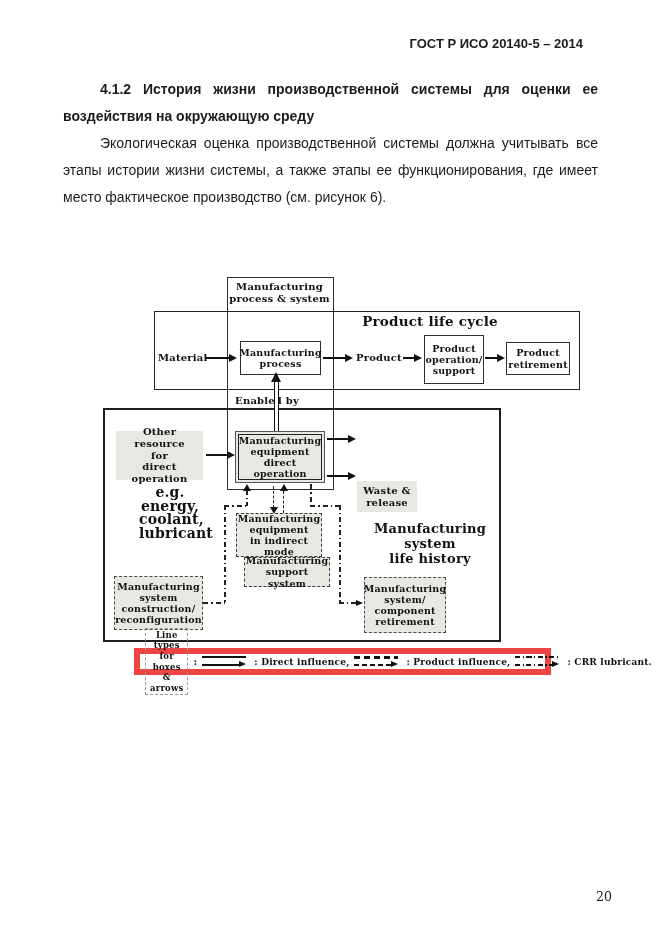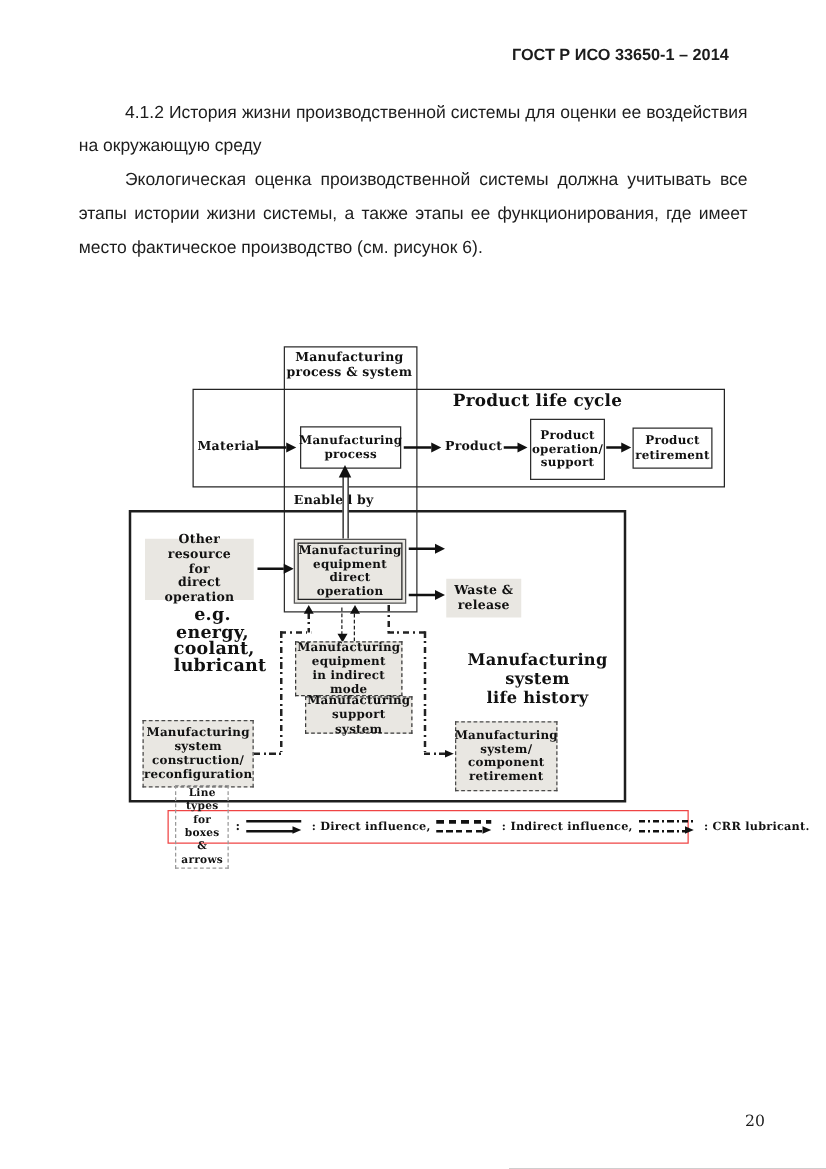--- a/index.html
+++ b/index.html
@@ -5,21 +5,21 @@
   html,body{margin:0;padding:0;background:#888;}
   .page{position:relative;width:661px;height:935px;background:#ffffff;overflow:hidden;
         font-family:"Liberation Sans",sans-serif;color:#1c1c1c;}
   .abs{position:absolute;}
 
   
   .doc-header{position:absolute;top:36px;left:263px;width:320px;text-align:right;
               font-weight:bold;font-size:13px;}
   .textblock{position:absolute;top:76px;left:63px;width:535px;font-size:14px;
              line-height:27px;text-align:justify;}
-  .textblock h2{margin:0;font-size:14px;font-weight:normal;text-indent:37px;}
+  .textblock h2{margin:0;font-size:14px;font-weight:bold;text-indent:37px;}
   .textblock p{margin:0;text-indent:37px;}
   .page-number{position:absolute;top:889px;left:596px;width:30px;
                font-family:"DejaVu Serif",serif;font-size:12.5px;}
 
   
   .dg{font-family:"DejaVu Serif",serif;font-weight:bold;color:#111;
       white-space:pre-line;text-align:center;letter-spacing:.2px;}
   .cbox{display:flex;align-items:center;justify-content:center;line-height:1.18;}
   .frame{background:transparent;}
   .gray{background:#e9e7e2;}
@@ -45,39 +45,39 @@
   .dbl{position:absolute;width:3px;background:#fff;
        border-left:1.6px solid #111;border-right:1.6px solid #111;}
   .dshv{position:absolute;width:0;border-left:1.6px dashed #222;}
   .ddh{position:absolute;height:1.6px;
        background:repeating-linear-gradient(90deg,#222 0 5px,transparent 5px 8px,#222 8px 9.5px,transparent 9.5px 12.5px);}
   .ddv{position:absolute;width:1.6px;
        background:repeating-linear-gradient(180deg,#222 0 5px,transparent 5px 8px,#222 8px 9.5px,transparent 9.5px 12.5px);}
 
   
   .legend{position:absolute;left:134px;top:648px;width:417px;height:27px;
-          border:1px solid #ef4444;display:flex;align-items:center;gap:5px;
+          border:6px solid #ef4444;display:flex;align-items:center;gap:5px;
           padding:0 5px;box-sizing:border-box;}
   .legend-label{border:1px dashed #999;padding:1px 4px;font-size:8.5px;line-height:1.25;}
   .legend-colon{font-size:10px;}
   .sample{position:relative;width:47px;height:16px;flex:0 0 auto;}
   .sample .top{position:absolute;left:0;top:2px;width:44px;}
   .sample .bot{position:absolute;left:0;top:10px;width:38px;}
   .s-solid{height:2.2px;background:#111;}
   .s-dash{height:3px;background:repeating-linear-gradient(90deg,#111 0 6px,transparent 6px 10px);}
   .s-dash2{height:2.2px;background:repeating-linear-gradient(90deg,#111 0 5px,transparent 5px 8px);}
   .s-dd{height:2.6px;background:repeating-linear-gradient(90deg,#111 0 5px,transparent 5px 7.5px,#111 7.5px 9px,transparent 9px 11.5px);}
   .legend-entry-text{font-size:9px;white-space:nowrap;text-align:center;}
 </style>
 </head>
 <body>
 
 <div class="page">
 
-  <div class="doc-header">ГОСТ Р ИСО 33650-1 – 2014</div>
+  <div class="doc-header">ГОСТ Р ИСО 20140-5 – 2014</div>
 
   <div class="textblock">
     <h2>4.1.2 История жизни производственной системы для оценки ее воздействия на окружающую среду</h2>
     <p>Экологическая оценка производственной системы должна учитывать все этапы истории жизни системы, а также этапы ее функционирования, где имеет место фактическое производство (см. рисунок 6).</p>
   </div>
 
   <div class="abs frame solid1" style="left:227px;top:277px;width:105px;height:211px;"></div>
   <div class="abs frame solid15" style="left:154px;top:311px;width:424px;height:77px;"></div>
   <div class="abs frame solid2" style="left:103px;top:408px;width:394px;height:230px;"></div>
 
@@ -134,21 +134,21 @@
 equipment
 direct operation</span>
     </div>
   </div>
 
   <div class="hl" style="left:327px;top:438px;width:21px;"></div>
   <div class="tri-r" style="left:348px;top:434.5px;"></div>
 
   <div class="hl" style="left:327px;top:475px;width:21px;"></div>
   <div class="tri-r" style="left:348px;top:471.5px;"></div>
-  <div class="abs dg cbox gray" style="left:357px;top:463px;width:60px;height:31px;font-size:10px;">
+  <div class="abs dg cbox gray" style="left:357px;top:481px;width:60px;height:31px;font-size:10px;">
     <span>Waste &amp;
 release</span>
   </div>
 
   <div class="abs dg" style="left:139px;top:486px;width:62px;font-size:14px;line-height:13.5px;text-align:center;">e.g.
 energy,
 coolant,
 lubricant</div>
 
   <div class="dshv" style="left:273px;top:486px;height:22px;"></div>
@@ -201,21 +201,21 @@
       <div class="bot s-solid"></div>
       <div class="tri-r-s" style="left:37px;top:7.5px;"></div>
     </div>
     <div class="legend-entry-text">: Direct influence,</div>
 
     <div class="sample">
       <div class="top s-dash"></div>
       <div class="bot s-dash2"></div>
       <div class="tri-r-s" style="left:37px;top:7.5px;"></div>
     </div>
-    <div class="legend-entry-text">: Indirect influence,</div>
+    <div class="legend-entry-text">: Product influence,</div>
 
     <div class="sample">
       <div class="top s-dd"></div>
       <div class="bot s-dd"></div>
       <div class="tri-r-s" style="left:37px;top:7.5px;"></div>
     </div>
     <div class="legend-entry-text">: CRR lubricant.</div>
   </div>
 
   <div class="page-number">20</div>

